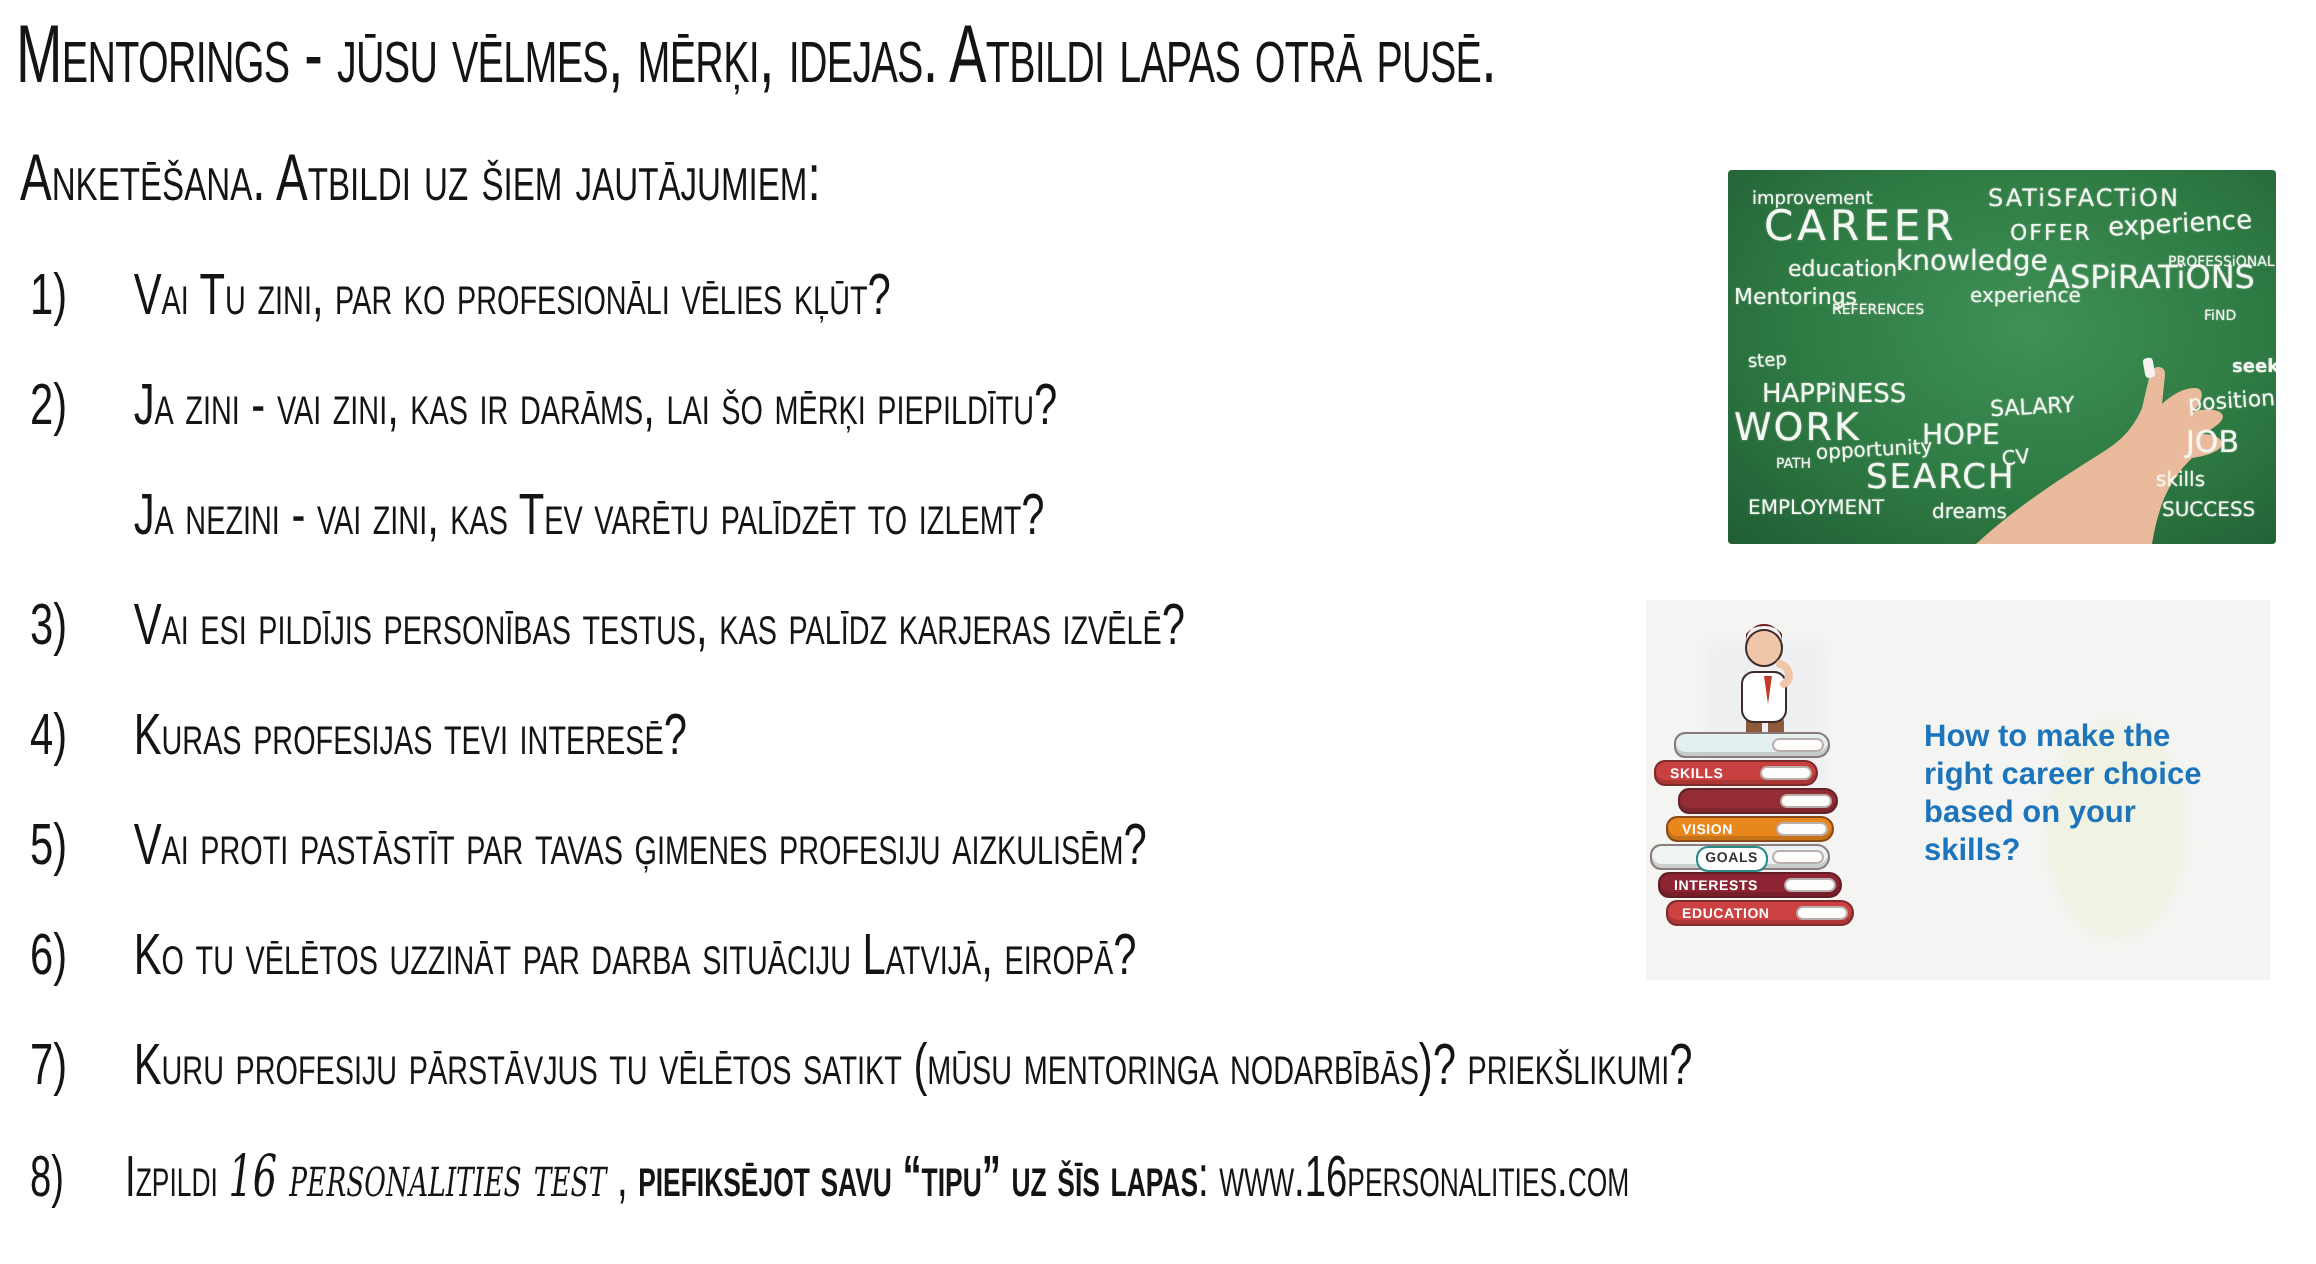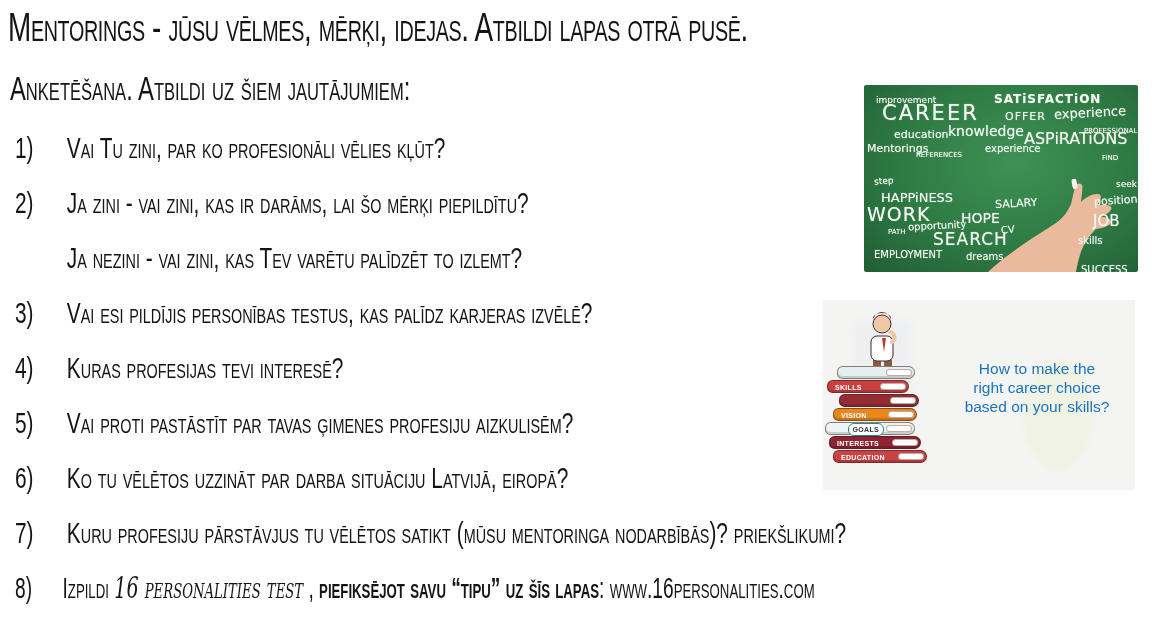--- a/index.html
+++ b/index.html
@@ -42,21 +42,21 @@
   
   .career {
     position:absolute; left:823px; top:300px; width:312px; height:190px;
     background:#f4f4f2; overflow:hidden;
   }
   .career .bg-blob {
     position:absolute; border-radius:50%; opacity:.35; filter:blur(2px);
   }
   .career-caption {
     position:absolute; left:139px; top:60px; width:150px;
-    color:#1b74bc; font-weight:400; font-size:15.5px; line-height:1.22;text-align:center;
+    color:#1b74bc; font-weight:700; font-size:15.5px; line-height:1.22;
   }
   .book {
     position:absolute; height:13px; border-radius:6px 7px 7px 6px;
     border:1px solid rgba(60,25,25,.55); box-shadow:inset 0 -2px 0 rgba(0,0,0,.15);
   }
   .book .pages {
     position:absolute; right:2px; top:2px; height:7px; width:26px;
     background:#fdfdfb; border-radius:4px; border:1px solid rgba(60,25,25,.35);
   }
   .book .blabel {
@@ -91,47 +91,47 @@
     <path d="M20 115 C 45 92, 70 78, 88 66 C 96 60, 100 54, 103 47 L 107 30
              C 108.5 25, 115 25.5, 114.5 30.5 L 113 45
              C 118 40, 125 36.5, 130 37 C 135 37.5, 133 45, 128 49
              C 135 47, 141 47.5, 143 50 C 145 52.5, 140 57, 133 60
              C 139 60, 143 62, 143 65 C 143 68, 136 71, 128 72
              C 120 80, 112 90, 108 115 Z" fill="#e9bb9c"></path>
     <rect x="104" y="22" width="5" height="10" rx="2" fill="#f6f3ee" transform="rotate(-10 106 27)"></rect>
   </svg>
 <span class="chalk-word" style="left: 12px; top: 11px; font-size: 9px; text-align: center;">improvement</span>
     <span class="chalk-word" style="left: 18px; top: 18px; font-size: 21px; letter-spacing: 2px;">CAREER</span>
-    <span class="chalk-word" style="left: 130px; top: 8px; font-size: 12px; letter-spacing: 1px; font-weight: bold;">SATiSFACTiON</span>
+    <span class="chalk-word" style="left: 130px; top: 8px; font-size: 12px; letter-spacing: 1px;">SATiSFACTiON</span>
     <span class="chalk-word" style="left: 141px; top: 26px; font-size: 11px; letter-spacing: 1px;">OFFER</span>
     <span class="chalk-word" style="left: 190px; top: 21px; font-size: 13px; transform: rotate(-3deg);">experience</span>
     <span class="chalk-word" style="left: 30px; top: 44px; font-size: 11px;">education</span>
     <span class="chalk-word" style="left: 84px; top: 39px; font-size: 14px;">knowledge</span>
     <span class="chalk-word" style="left: 220px; top: 43px; font-size: 7px;">PROFESSiONAL</span>
     <span class="chalk-word" style="left: 3px; top: 58px; font-size: 11px;">Mentorings</span>
     <span class="chalk-word" style="left: 121px; top: 59px; font-size: 10px;">experience</span>
     <span class="chalk-word" style="left: 160px; top: 46px; font-size: 16px;">ASPiRATiONS</span>
     <span class="chalk-word" style="left: 52px; top: 67px; font-size: 7px;">REFERENCES</span>
     <span class="chalk-word" style="left: 238px; top: 70px; font-size: 7px;">FiND</span>
     <span class="chalk-word" style="left: 10px; top: 92px; font-size: 9px; transform: rotate(-4deg);">step</span>
-    <span class="chalk-word" style="left: 252px; top: 95px; font-size: 9px;">seek</span>
+    <span class="chalk-word" style="left: 252px; top: 95px; font-size: 9px; font-weight: bold;">seek</span>
     <span class="chalk-word" style="left: 17px; top: 106px; font-size: 13px;">HAPPiNESS</span>
     <span class="chalk-word" style="left: 131px; top: 113px; font-size: 11px; transform: rotate(-3deg);">SALARY</span>
     <span class="chalk-word" style="left: 230px; top: 110px; font-size: 11px; transform: rotate(-4deg);">position</span>
     <span class="chalk-word" style="left: 3px; top: 120px; font-size: 19px; letter-spacing: 1px;">WORK</span>
     <span class="chalk-word" style="left: 97px; top: 126px; font-size: 14px;">HOPE</span>
     <span class="chalk-word" style="left: 229px; top: 129px; font-size: 15px;">JOB</span>
     <span class="chalk-word" style="left: 44px; top: 136px; font-size: 10px; transform: rotate(-3deg);">opportunity</span>
     <span class="chalk-word" style="left: 137px; top: 140px; font-size: 10px; transform: rotate(-6deg);">CV</span>
     <span class="chalk-word" style="left: 24px; top: 144px; font-size: 7px;">PATH</span>
     <span class="chalk-word" style="left: 69px; top: 146px; font-size: 17px; letter-spacing: 1px;">SEARCH</span>
     <span class="chalk-word" style="left: 214px; top: 151px; font-size: 10px;">skills</span>
     <span class="chalk-word" style="left: 10px; top: 165px; font-size: 10px;">EMPLOYMENT</span>
     <span class="chalk-word" style="left: 102px; top: 167px; font-size: 10px;">dreams</span>
-    <span class="chalk-word" style="left: 217px; top: 166px; font-size: 10px; margin-top: 14px;">SUCCESS</span>
+    <span class="chalk-word" style="left: 217px; top: 166px; font-size: 10px;">SUCCESS</span>
   </div>
 
 <div class="career">
   <div class="bg-blob" style="left:200px; top:60px; width:70px; height:110px; background:#e9efc9;"></div>
   <div class="bg-blob" style="left:30px; top:20px; width:60px; height:120px; background:#e4e8f0; border-radius:6px;"></div>
   <svg style="position:absolute; left:20px; top:8px;" width="70" height="64" viewBox="0 0 70 64">
     <rect x="30" y="50" width="8" height="13" rx="3" fill="#8d5a3b"></rect>
     <rect x="41" y="50" width="8" height="13" rx="3" fill="#8d5a3b"></rect>
     <ellipse cx="33" cy="62" rx="6" ry="3" fill="#7a1f1f"></ellipse>
     <ellipse cx="46" cy="62" rx="6" ry="3" fill="#7a1f1f"></ellipse>

